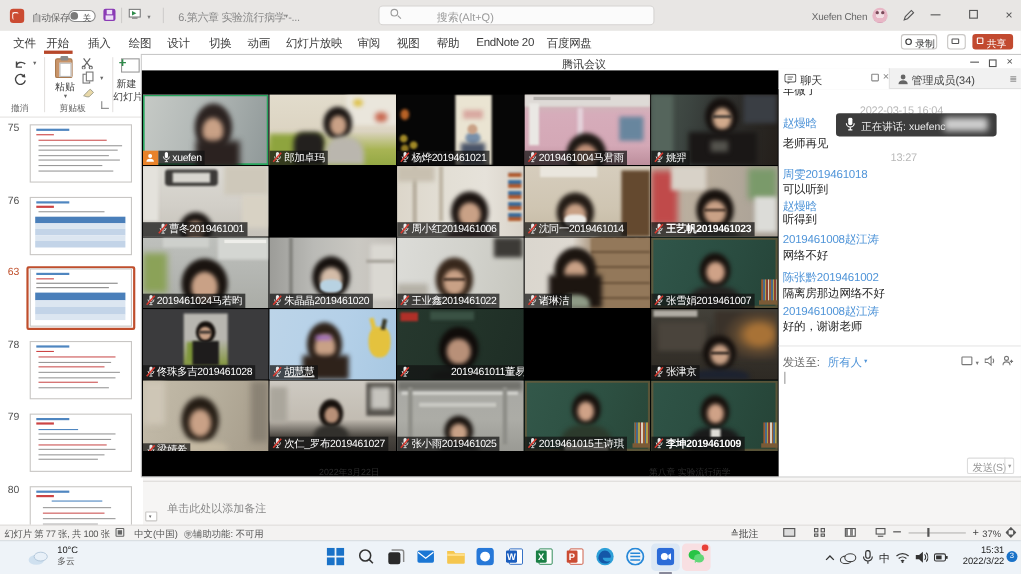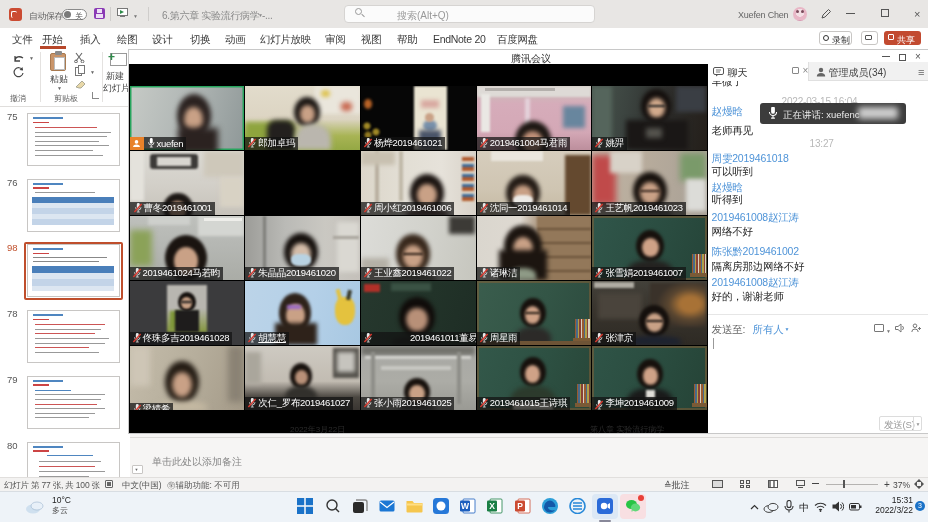--- a/index.html
+++ b/index.html
@@ -111,21 +111,21 @@
 <div class="ab" style="left:7px;top:176.7px;font-size:9.5px;color:#555;">76</div>
 <div class="ab" style="left:27px;top:178.7px;width:93px;height:53px;background:#fff;border:1px solid #c8c6c4;overflow:hidden;"></div>
 <div class="ab" style="left:33px;top:182.7px;width:30px;height:2px;background:#4f86c0;"></div>
 <div class="ab" style="left:33px;top:187.2px;width:16px;height:1.5px;background:#cc4444;"></div>
 <div class="ab" style="left:35px;top:191.7px;width:60px;height:1.1px;background:#999;"></div>
 <div class="ab" style="left:32px;top:196.7px;width:82px;height:6px;background:#4a7fba;"></div>
 <div class="ab" style="left:32px;top:202.7px;width:82px;height:5.5px;background:#dce6f1;"></div>
 <div class="ab" style="left:32px;top:208.2px;width:82px;height:5.5px;background:#c3d4e8;"></div>
 <div class="ab" style="left:32px;top:213.7px;width:82px;height:5.5px;background:#dce6f1;"></div>
 <div class="ab" style="left:32px;top:219.2px;width:82px;height:5.5px;background:#c3d4e8;"></div>
-<div class="ab" style="left:7px;top:242.4px;font-size:9.5px;color:#c0502c;">98</div>
+<div class="ab" style="left:7px;top:242.4px;font-size:9.5px;color:#c0502c;">63</div>
 <div class="ab" style="left:24px;top:241.9px;width:99px;height:58px;border:2px solid #bf4e2c;border-radius:2px;"></div>
 <div class="ab" style="left:27px;top:244.4px;width:93px;height:53px;background:#fff;border:1px solid #c8c6c4;overflow:hidden;"></div>
 <div class="ab" style="left:33px;top:248.4px;width:30px;height:2px;background:#4f86c0;"></div>
 <div class="ab" style="left:33px;top:252.9px;width:16px;height:1.5px;background:#cc4444;"></div>
 <div class="ab" style="left:33px;top:257.4px;width:74px;height:1.1px;background:#888;"></div>
 <div class="ab" style="left:33px;top:261.4px;width:66px;height:1.1px;background:#888;"></div>
 <div class="ab" style="left:32px;top:266.4px;width:82px;height:6.5px;background:#4a7fba;"></div>
 <div class="ab" style="left:32px;top:272.9px;width:82px;height:6.5px;background:#dce6f1;"></div>
 <div class="ab" style="left:32px;top:279.4px;width:82px;height:6.5px;background:#c3d4e8;"></div>
 <div class="ab" style="left:32px;top:285.9px;width:82px;height:5px;background:#dce6f1;"></div>
@@ -399,21 +399,21 @@
     </div>
 <div class="ab" style="left:129.6px;top:151.0px;width:114.5px;height:64.0px;overflow:hidden;background:linear-gradient(180deg,#dcdad4 0%,#d2cfc8 55%,#c6c2ba 100%);">
       <div class="ab" style="left:20px;top:3px;width:48px;height:15px;background:#3c3a38;border-radius:3px;filter:blur(1.2px);"></div>
       <div class="ab" style="left:27px;top:6px;width:34px;height:9px;background:#d8d6d0;filter:blur(1px);"></div>
       <div class="ab" style="left:0px;top:0px;width:14px;height:50px;background:#e4e2dc;filter:blur(1.5px);"></div>
       <div class="ab" style="left:74px;top:0px;width:40px;height:26px;background:#cec8ba;filter:blur(2px);"></div>
       <div class="ab" style="left:90px;top:26px;width:24px;height:30px;background:#d8d2c4;filter:blur(2px);"></div>
       <div class="ab" style="left:33px;top:42px;width:30px;height:30px;border-radius:50%;background:#1c1714;filter:blur(1.8px);"></div>
       <div class="ab" style="left:39.15px;top:49.949999999999996px;width:17.7px;height:17.7px;border-radius:50%;background:#c9a186;filter:blur(1.8px);"></div>
       <div class="ab" style="left:0;bottom:0;height:13.5px;display:flex;align-items:center;">
-        <div style="height:13.5px;background:rgba(18,18,18,0.72);display:flex;align-items:center;padding:0 3px 0 2px;white-space:nowrap;">
+        <div style="height:13.5px;background:rgba(18,18,18,0.72);display:flex;align-items:center;padding:0 3px 0 12px;white-space:nowrap;">
           <svg width="10" height="10" viewBox="0 0 11 10" style="margin:0 1px 0 1px;flex:none;">
             <use href="#micm"></use>
           </svg>
           <span style="font-size:9.5px;color:#fff;letter-spacing:-0.3px;">曹冬2019461001</span>
         </div>
       </div>
     </div>
 <div class="ab" style="left:361.0px;top:151.0px;width:114.5px;height:64.0px;overflow:hidden;background:linear-gradient(90deg,#dcd6ca 0%,#e2ded4 35%,#e6e2da 70%,#d8d2c8 100%);">
       <div class="ab" style="left:14px;top:0;width:4px;height:56px;background:#b8b0a0;filter:blur(1px);"></div>
       <div class="ab" style="left:38px;top:0;width:4px;height:50px;background:#c0b8a8;filter:blur(1px);"></div>
@@ -449,21 +449,21 @@
     </div>
 <div class="ab" style="left:592.4px;top:151.0px;width:114.5px;height:64.0px;overflow:hidden;background:linear-gradient(100deg,#c0b6a8 0%,#b8ac9c 40%,#a8a096 100%);">
       <div class="ab" style="left:0px;top:4px;width:24px;height:50px;background:#c04a4a;filter:blur(3px);"></div>
       <div class="ab" style="left:18px;top:0px;width:32px;height:22px;background:#d8d2c8;filter:blur(2px);"></div>
       <div class="ab" style="left:88px;top:2px;width:26px;height:28px;background:#7a9a6a;filter:blur(3px);"></div>
       <div class="ab" style="left:94px;top:28px;width:20px;height:32px;background:#dcdcd8;filter:blur(2px);"></div>
       <div class="ab" style="left:41px;top:21px;width:34px;height:38px;border-radius:50%;background:#18120e;filter:blur(2px);"></div>
       <div class="ab" style="left:47.97px;top:31.07px;width:20.06px;height:22.419999999999998px;border-radius:50%;background:#c9a186;filter:blur(2px);"></div>
       <div class="ab" style="left:47.97px;top:39px;width:20.06px;height:1.5px;background:#3a2a20;filter:blur(1.2px);"></div>
       <div class="ab" style="left:36.0px;top:59px;width:44px;height:6px;border-radius:45% 45% 0 0/60% 60% 0 0;background:#3a3a3a;filter:blur(2.5px);"></div>
-      <div class="ab" style="left:0;bottom:0;height:13.5px;display:flex;align-items:center;">
+      <div class="ab" style="left:0;bottom:0;height:13.5px;display:flex;align-items:center;font-weight:bold;">
         <div style="height:13.5px;background:rgba(18,18,18,0.72);display:flex;align-items:center;padding:0 3px 0 1px;white-space:nowrap;">
           <svg width="10" height="10" viewBox="0 0 11 10" style="margin:0 1px 0 1px;flex:none;">
             <use href="#micm"></use>
           </svg>
           <span style="font-size:9.5px;color:#fff;letter-spacing:-0.3px;">王艺帆2019461023</span>
         </div>
       </div>
     </div>
 <div class="ab" style="left:129.6px;top:216.0px;width:114.5px;height:64.0px;overflow:hidden;background:linear-gradient(180deg,#bec0bc 0%,#b4b6b2 50%,#aaaca6 100%);">
       <div class="ab" style="left:0;top:14px;width:22px;height:36px;background:#8ba258;filter:blur(3px);"></div>
@@ -583,37 +583,20 @@
       <div class="ab" style="left:30px;top:2px;width:40px;height:8px;background:#3a5244;filter:blur(1.5px);"></div>
       <div class="ab" style="left:38px;top:16px;width:36px;height:40px;border-radius:50%;background:#100c0a;filter:blur(2px);"></div>
       <div class="ab" style="left:45.38px;top:26.6px;width:21.24px;height:23.599999999999998px;border-radius:50%;background:#b89078;filter:blur(2px);"></div>
       <div class="ab" style="left:31.0px;top:56px;width:50px;height:8px;border-radius:45% 45% 0 0/60% 60% 0 0;background:#1a1a18;filter:blur(2.5px);"></div>
       <div class="ab" style="left:0;bottom:0;height:13.5px;display:flex;align-items:center;">
         <div style="height:13.5px;background:rgba(18,18,18,0.72);display:flex;align-items:center;padding:0 3px 0 1px;white-space:nowrap;">
           <svg width="10" height="10" viewBox="0 0 11 10" style="margin:0 1px 0 1px;flex:none;">
             <use href="#micm"></use>
           </svg>
           <span style="font-size:9.5px;color:#fff;letter-spacing:-0.3px;margin-left:36px;">2019461011董易凡</span>
-        </div>
-      </div>
-    </div>
-<div class="ab" style="left:476.70000000000005px;top:281.0px;width:114.5px;height:64.0px;overflow:hidden;background:linear-gradient(110deg,#3a5d4d 0%,#335546 55%,#2c4b3e 100%);box-shadow:inset 0 0 0 2px rgba(130,95,55,0.55);">
-      <div class="ab" style="left:43px;top:17px;width:26px;height:30px;border-radius:50%;background:#17110d;filter:blur(1.8px);"></div>
-      <div class="ab" style="left:48.33px;top:24.95px;width:15.34px;height:17.7px;border-radius:50%;background:#cfa287;filter:blur(1.8px);"></div>
-      <div class="ab" style="left:48.33px;top:31px;width:15.34px;height:1.5px;background:#2a2018;filter:blur(1.2px);"></div>
-      <div class="ab" style="left:38.0px;top:46px;width:36px;height:18px;border-radius:45% 45% 0 0/60% 60% 0 0;background:#2c2a28;filter:blur(2.5px);"></div>
-      <div class="ab" style="left:98px;top:38px;width:15.5px;height:20px;background:repeating-linear-gradient(90deg,#9a5a30 0 1.5px,#4a6a8a 1.5px 3px,#b0a048 3px 4.5px,#8a4034 4.5px 6px,#d8d0c0 6px 7.5px);filter:blur(0.7px);"></div>
-      <div class="ab" style="left:96px;top:57px;width:18.5px;height:4px;background:#7a5a36;filter:blur(0.5px);"></div>
-      <div class="ab" style="left:0px;top:60px;width:114px;height:4px;background:#6e5436;filter:blur(0.6px);"></div>
-      <div class="ab" style="left:0;bottom:0;height:13.5px;display:flex;align-items:center;">
-        <div style="height:13.5px;background:rgba(18,18,18,0.72);display:flex;align-items:center;padding:0 3px 0 1px;white-space:nowrap;">
-          <svg width="10" height="10" viewBox="0 0 11 10" style="margin:0 1px 0 1px;flex:none;">
-            <use href="#micm"></use>
-          </svg>
-          <span style="font-size:9.5px;color:#fff;letter-spacing:-0.3px;">周星雨</span>
         </div>
       </div>
     </div>
 <div class="ab" style="left:592.4px;top:281.0px;width:114.5px;height:64.0px;overflow:hidden;background:linear-gradient(180deg,#43413a 0%,#39352e 40%,#2e2a24 100%);">
       <div class="ab" style="left:58px;top:2px;width:56px;height:44px;background:radial-gradient(ellipse 60% 55% at 72% 48%,#a87236 0 30%,#5a4630 64%,#3a322a 100%);filter:blur(1.8px);"></div>
       <div class="ab" style="left:2px;top:1px;width:40px;height:6px;background:#b0aca4;filter:blur(1px);"></div>
       <div class="ab" style="left:6px;top:12px;width:44px;height:26px;background:#4a443c;filter:blur(2px);"></div>
       <div class="ab" style="left:47px;top:24px;width:30px;height:32px;border-radius:50%;background:#15100d;filter:blur(1.8px);"></div>
       <div class="ab" style="left:53.15px;top:32.480000000000004px;width:17.7px;height:18.88px;border-radius:50%;background:#c9a186;filter:blur(1.8px);"></div>
       <div class="ab" style="left:53.15px;top:39px;width:17.7px;height:1.5px;background:#1a1512;filter:blur(1.2px);"></div>
@@ -693,21 +676,21 @@
       </div>
     </div>
 <div class="ab" style="left:592.4px;top:346.0px;width:114.5px;height:64.0px;overflow:hidden;background:linear-gradient(110deg,#2f5447 0%,#2a4c3f 55%,#254336 100%);box-shadow:inset 0 0 0 2px rgba(130,95,55,0.55);">
       <div class="ab" style="left:45px;top:13px;width:26px;height:30px;border-radius:50%;background:#17110d;filter:blur(1.8px);"></div>
       <div class="ab" style="left:50.33px;top:20.95px;width:15.34px;height:17.7px;border-radius:50%;background:#cfa287;filter:blur(1.8px);"></div>
       <div class="ab" style="left:35.0px;top:42px;width:46px;height:22px;border-radius:45% 45% 0 0/60% 60% 0 0;background:#1a1a1a;filter:blur(2.5px);"></div>
       <div class="ab" style="left:54px;top:44px;width:9px;height:8px;background:#e0ded8;filter:blur(1px);"></div>
       <div class="ab" style="left:102px;top:38px;width:11.5px;height:20px;background:repeating-linear-gradient(90deg,#9a5a30 0 1.5px,#4a6a8a 1.5px 3px,#b0a048 3px 4.5px,#8a4034 4.5px 6px,#d8d0c0 6px 7.5px);filter:blur(0.7px);"></div>
       <div class="ab" style="left:100px;top:57px;width:14.5px;height:4px;background:#7a5a36;filter:blur(0.5px);"></div>
       <div class="ab" style="left:0;bottom:0;height:13.5px;display:flex;align-items:center;">
-        <div style="height:13.5px;background:rgba(18,18,18,0.72);display:flex;align-items:flex-end;padding:0 3px 0 1px;white-space:nowrap;">
+        <div style="height:13.5px;background:rgba(18,18,18,0.72);display:flex;align-items:center;padding:0 3px 0 1px;white-space:nowrap;font-weight:bold;">
           <svg width="10" height="10" viewBox="0 0 11 10" style="margin:0 1px 0 1px;flex:none;">
             <use href="#micm"></use>
           </svg>
           <span style="font-size:9.5px;color:#fff;letter-spacing:-0.3px;">李坤2019461009</span>
         </div>
       </div>
     </div>
 <div class="ab" style="left:707.6px;top:62px;width:220.39999999999998px;height:371px;background:#fff;"></div>
 <div class="ab" style="left:707.6px;top:62px;width:220.39999999999998px;height:19px;background:#f1f1f1;border-bottom:1px solid #e0e0e0;"></div>
 <div class="ab" style="left:707.6px;top:62px;width:101px;height:19px;background:#fff;border-right:1px solid #e0e0e0;"></div>

